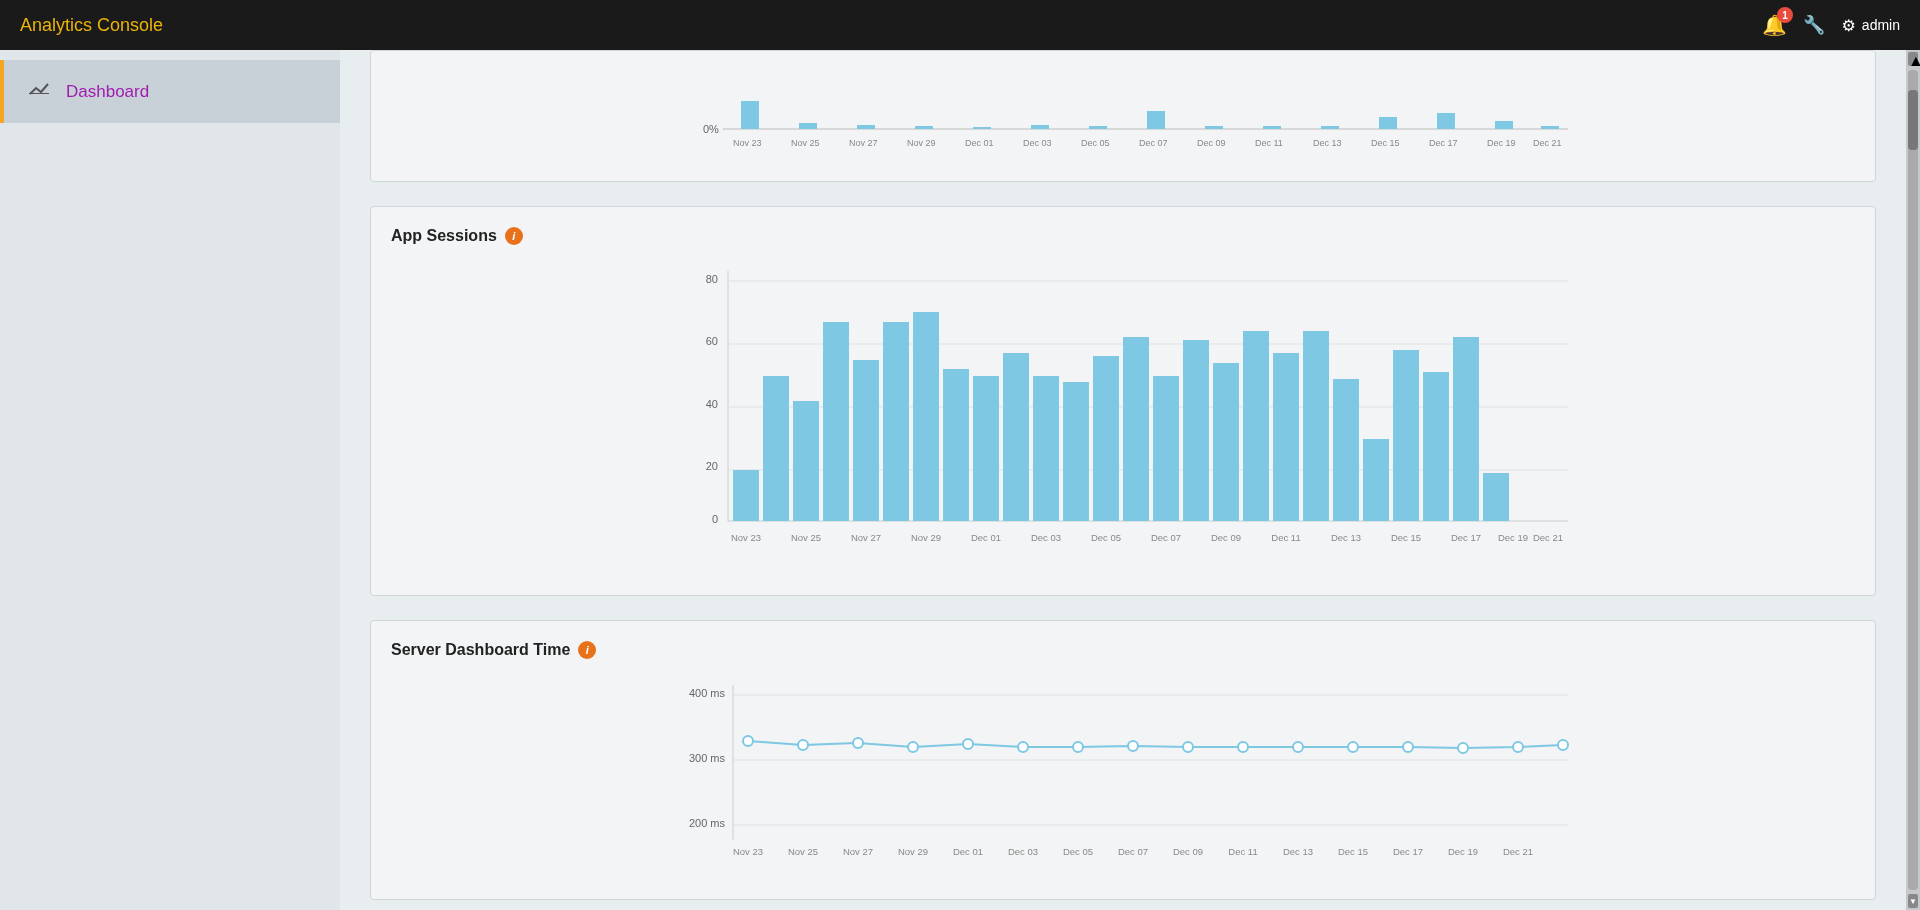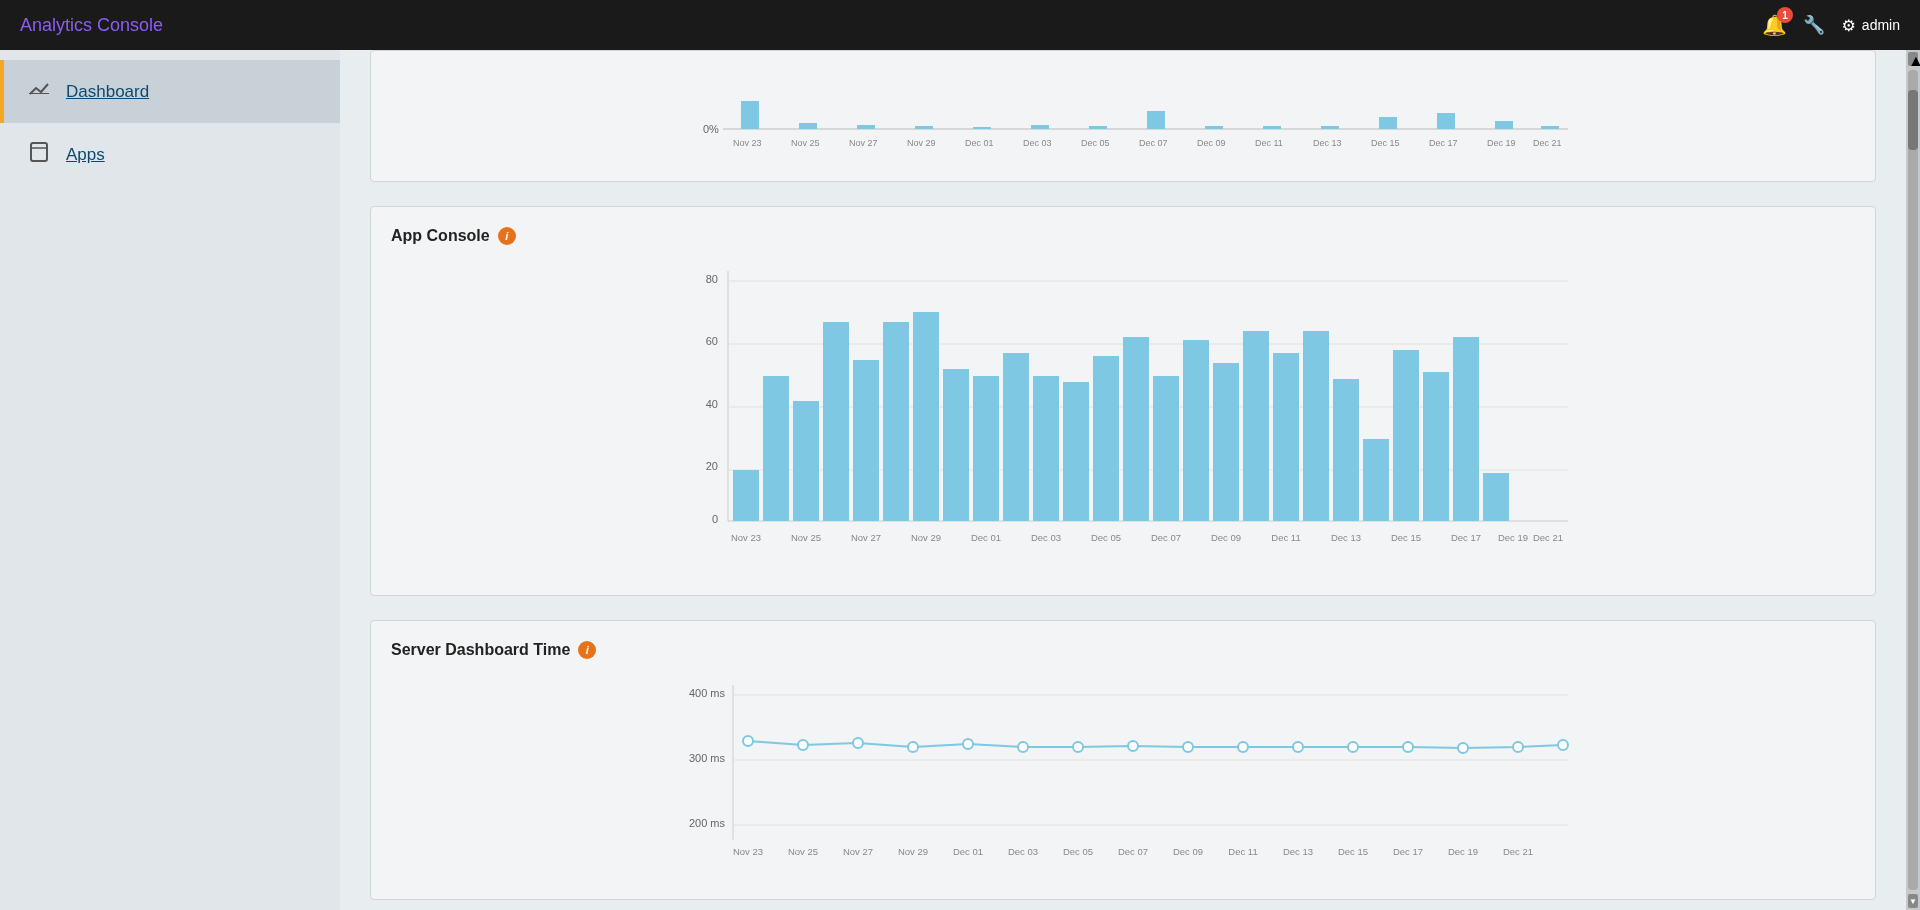--- a/index.html
+++ b/index.html
@@ -12,21 +12,21 @@
       height: 50px;
       display: flex;
       align-items: center;
       padding: 0 20px;
       flex-shrink: 0;
       justify-content: space-between;
     }
     .header-title {
       font-size: 18px;
       font-weight: 300;
-      color: #8b5cf6;
+      color: #eab308;
     }
     .header-right {
       display: flex;
       align-items: center;
       gap: 16px;
     }
     .notif-btn {
       position: relative;
       cursor: pointer;
       color: white;
@@ -78,22 +78,21 @@
       flex-shrink: 0;
       padding-top: 10px;
     }
     .sidebar-item {
       display: flex;
       align-items: center;
       gap: 16px;
       padding: 18px 24px;
       cursor: pointer;
       font-size: 17px;
-      color: #0c4a6e;
-      text-decoration: underline;
+      color: #a21caf;
     }
     .sidebar-item.active {
       background: #c8d0d8;
       border-left: 4px solid #f5a623;
     }
     .sidebar-item:not(.active) {
       border-left: 4px solid transparent;
     }
     .sidebar-icon {
       font-size: 20px;
@@ -195,29 +194,20 @@
 
   <div class="sidebar">
     <div class="sidebar-item active">
       <span class="sidebar-icon">
         <svg width="22" height="22" viewBox="0 0 22 22" fill="none">
           <polyline points="2,16 8,10 13,14 20,6" stroke="#555" stroke-width="2" fill="none"></polyline>
           <rect x="1" y="15" width="20" height="1" fill="#555"></rect>
         </svg>
       </span>
       <span>Dashboard</span>
-    </div>
-    <div class="sidebar-item">
-      <span class="sidebar-icon">
-        <svg width="22" height="22" viewBox="0 0 22 22" fill="none">
-          <rect x="3" y="2" width="16" height="18" rx="2" stroke="#555" stroke-width="2" fill="none"></rect>
-          <line x1="3" y1="7" x2="19" y2="7" stroke="#555" stroke-width="1.5"></line>
-        </svg>
-      </span>
-      <span>Apps</span>
     </div>
   </div>
 
   <div class="content">
 
     <div class="top-partial">
       <div class="chart-container">
         <svg viewBox="0 0 900 100" height="100">
 
           <text x="30" y="72" font-size="11" fill="#666">0%</text>
@@ -254,21 +244,21 @@
           <text x="698" y="85" font-size="9" fill="#888">Dec 15</text>
           <text x="756" y="85" font-size="9" fill="#888">Dec 17</text>
           <text x="814" y="85" font-size="9" fill="#888">Dec 19</text>
           <text x="860" y="85" font-size="9" fill="#888">Dec 21</text>
         </svg>
       </div>
     </div>
 
     <div class="chart-section">
       <div class="chart-title">
-        <span>App Console</span>
+        <span>App Sessions</span>
         <span class="info-icon">i</span>
       </div>
       <div class="chart-container">
         <svg viewBox="0 0 900 310" height="310">
 
           <line x1="55" y1="10" x2="55" y2="260" stroke="#ccc" stroke-width="1"></line>
 
           <text x="45" y="22" font-size="11" fill="#666" text-anchor="end">80</text>
           <text x="45" y="84" font-size="11" fill="#666" text-anchor="end">60</text>
           <text x="45" y="147" font-size="11" fill="#666" text-anchor="end">40</text>

